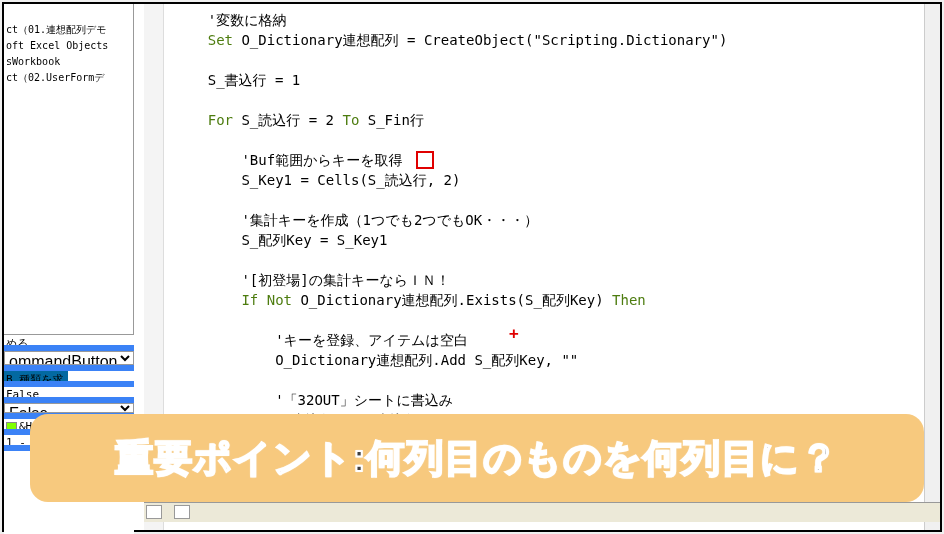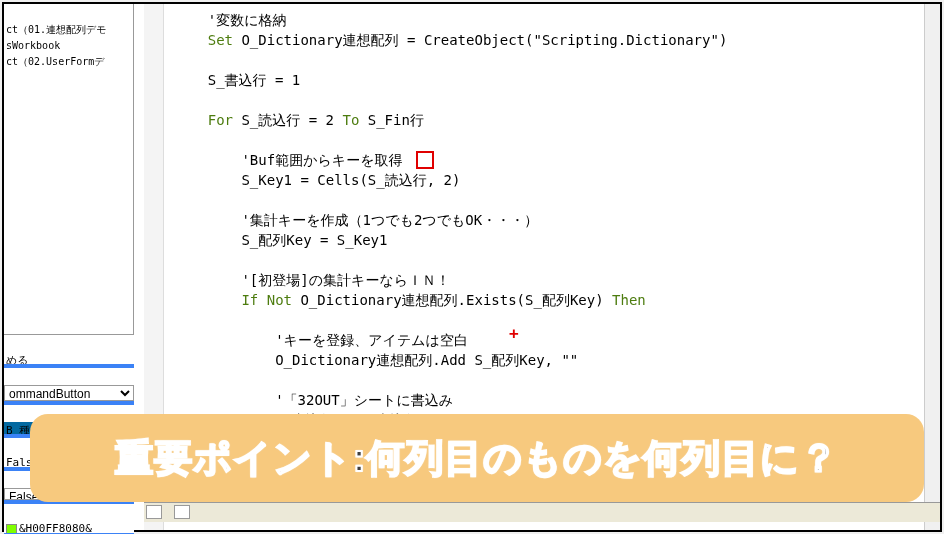--- a/index.html
+++ b/index.html
@@ -16,24 +16,24 @@
   position: absolute; left: 0; top: 0; width: 130px; height: 100%;
   border-right: 1px solid #999; background: #fff; overflow: hidden;
 }
 .tree { padding: 18px 0 0 0; font-size: 10px; line-height: 16px; color: #000; }
 .tree-item { padding: 0 2px; white-space: nowrap; cursor: pointer; }
 .tree-item.sel { background: #d8d8d8; }
 .propsplit {
   position: absolute; left: 0; top: 330px; width: 130px; height: 200px;
   border-top: 1px solid #999; background: #fff;
 }
-.prop-row { display: flex; font-size: 11px; height: 16px; border-bottom: 4px solid #3b82f6; margin-top: 17px; }
+.prop-row { display: flex; font-size: 11px; height: 16px; border-bottom: 6px solid #3b82f6; }
 .prop-row .pl { width: 64px; padding: 1px 2px; white-space: nowrap; overflow: hidden; }
 .prop-row .pv { flex: 1; padding: 1px 2px; white-space: nowrap; overflow: hidden; background: #fff; }
-.prop-combo { width: 100%; font-size: 12px; border: 1px solid #999; background: #fff; }
+.prop-combo { width: 100%; font-size: 16px; border: 1px solid #999; background: #fff; }
 .color-swatch { display: inline-block; width: 11px; height: 11px; background: #80FF00; border: 1px solid #888; vertical-align: middle; margin-right: 2px;}
 .codepane {
   position: absolute; left: 140px; top: 0; right: 0; height: 100%;
   background: #fff; overflow: hidden;
 }
 .codepane .gutter {
   position: absolute; left: 0; top: 0; width: 20px; height: 100%;
   background: #f4f4f4; border-right: 1px solid #ddd;
 }
 .codepane pre {
@@ -76,20 +76,21 @@
   background: #f0f0f0; border-left: 1px solid #ccc;
 }
 </style>
 </head>
 <body>
 
 <div class="frame">
   <div class="leftpane">
     <div class="tree">
       <div class="tree-item">ct（01.連想配列デモ</div>
+      <div class="tree-item">oft Excel Objects</div>
       <div class="tree-item">sWorkbook</div>
       <div class="tree-item">ct（02.UserFormデ</div>
     </div>
   </div>
 
   <div class="propsplit">
     <div class="prop-row">
         <div class="pl">める</div>
         <div class="pv"></div>
       </div>

